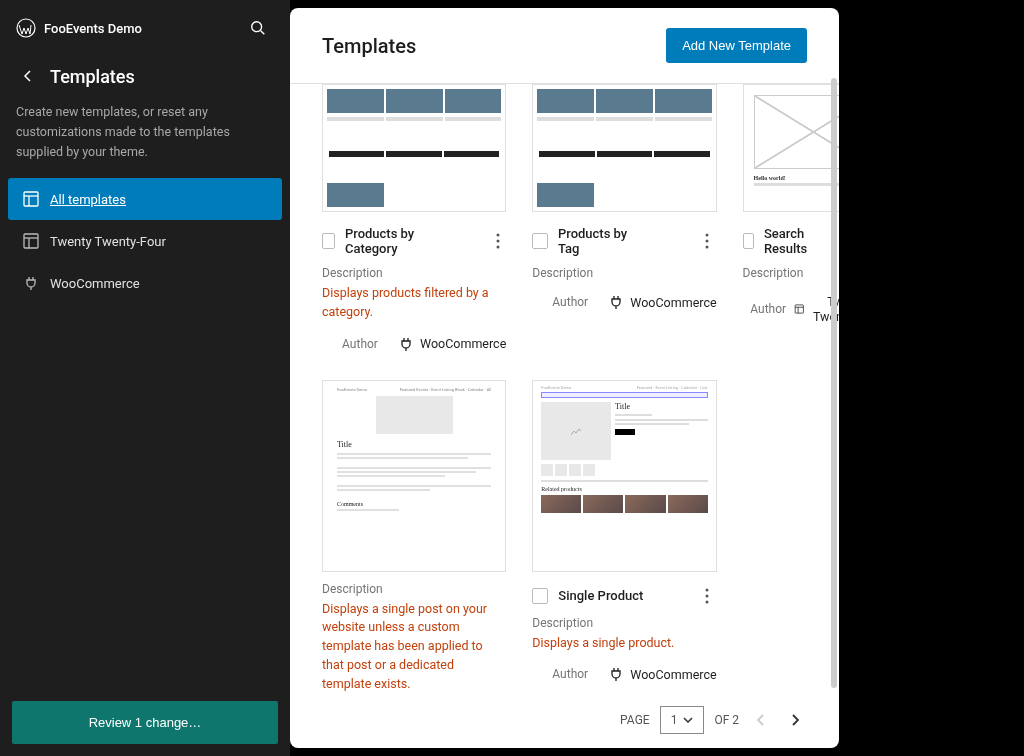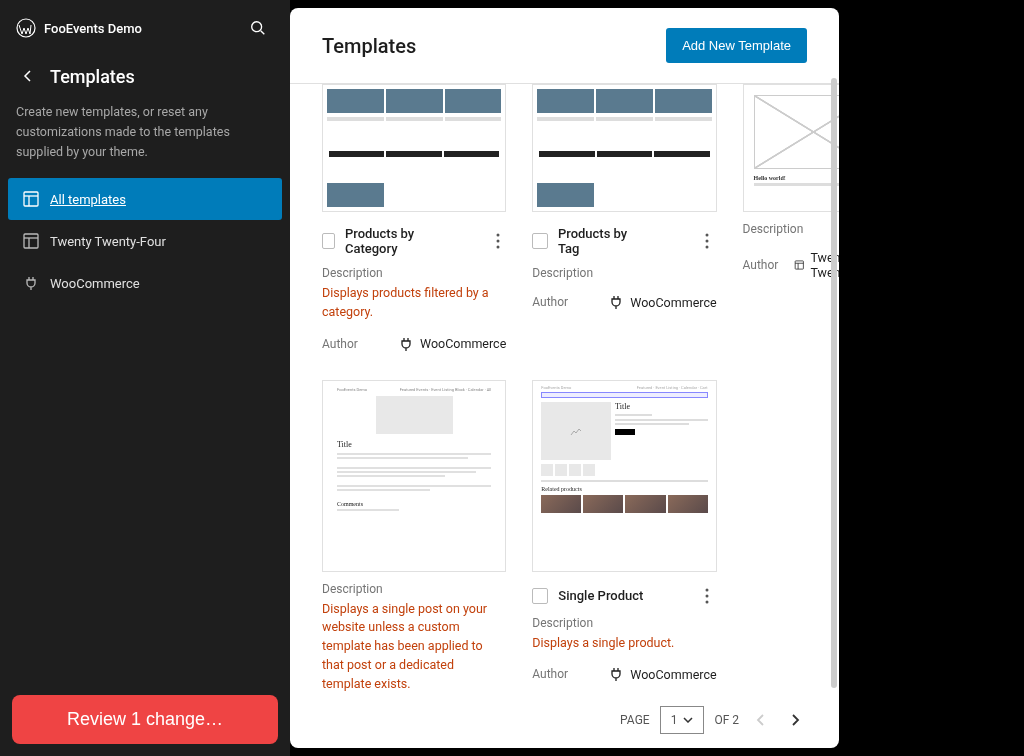--- a/index.html
+++ b/index.html
@@ -13,21 +13,21 @@
 .sb-header { padding: 8px 16px 16px 16px; }
 .sb-header-row { display: flex; align-items: center; gap: 10px; margin-bottom: 14px; }
 .sb-back { width: 24px; height: 24px; display: flex; align-items: center; justify-content: center; cursor: pointer; }
 .sb-title { font-size: 18px; font-weight: 500; color: #fff; }
 .sb-desc { font-size: 12.5px; color: #a8a8a8; line-height: 1.6; }
 .sb-nav { padding: 0 8px; }
 .nav-item { display: flex; align-items: center; gap: 10px; padding: 12px 14px; border-radius: 3px; cursor: pointer; font-size: 13px; color: #e0e0e0; }
 .nav-item.active { background: #007cba; color: #fff; text-decoration: underline; }
 .nav-icon { width: 18px; height: 18px; display: flex; align-items: center; justify-content: center; }
 .sb-footer { margin-top: auto; padding: 12px; }
-.review-btn { width: 100%; background: #ef4444; color: #fff; border: none; padding: 14px; font-size: 18px; cursor: pointer; border-radius: 8px; }
+.review-btn { width: 100%; background: #0f766e; color: #fff; border: none; padding: 14px; font-size: 13px; cursor: pointer; border-radius: 2px; }
 .main { flex: 1; background: #fff; border-radius: 8px; margin: 8px 8px 8px 0; display: flex; flex-direction: column; overflow: hidden; position: relative; }
 .main-header { display: flex; align-items: center; justify-content: space-between; padding: 20px 32px; border-bottom: 1px solid #e0e0e0; }
 .main-title { font-size: 20px; font-weight: 500; color: #1e1e1e; }
 .add-btn { background: #007cba; color: #fff; border: none; padding: 10px 16px; font-size: 13px; cursor: pointer; border-radius: 3px; margin-left: 16px; }
 .grid-wrap { flex: 1; overflow-y: auto; padding: 0 32px 18px; position: relative; }
 .grid { display: grid; grid-template-columns: repeat(3, 1fr); gap: 28px 26px; }
 .card { display: flex; flex-direction: column; }
 .thumb { width: 100%; height: 128px; border: 1px solid #e0e0e0; background: #3b82f6; position: relative; overflow: hidden; }
 .thumb.tall { height: 192px; }
 .thumb-grid3 { display: grid; grid-template-columns: repeat(3,1fr); gap: 2px; padding: 4px; background:#fff; height:100%; }
@@ -62,21 +62,21 @@
 .thumb-prod .tp-rel { font-family:serif; font-size:6px; color:#222; margin:3px 0;}
 .thumb-prod .tp-pics { display:flex; gap:2px;}
 .thumb-prod .tp-pics div { flex:1; height:18px; background:linear-gradient(135deg,#8a6a5a,#5a4a4a);}
 .card-head { display: flex; align-items: center; justify-content: space-between; margin-top: 14px; gap: 48px; }
 .card-head-left { display: flex; align-items: center; gap: 10px; }
 .chk { width: 16px; height: 16px; border: 1px solid #bbb; border-radius: 2px; cursor: pointer; }
 .card-title { font-size: 13px; font-weight: 500; color: #1e1e1e; }
 .more { width: 20px; height: 20px; cursor: pointer; display: flex; align-items: center; justify-content: center; color:#555; }
 .card-sub { font-size: 12px; color: #757575; margin-top: 10px; }
 .card-desc { font-size: 12.5px; color: #c2410c; line-height: 1.5; margin-top: 4px; }
-.card-author-row { display: flex; align-items: center; margin-top: 14px; }
+.card-author-row { display: flex; align-items: center; margin-top: 14px; text-align: center; }
 .card-author-label { font-size: 12px; color: #757575; width: 76px; }
 .card-author-val { font-size: 12.5px; color: #1e1e1e; display: flex; align-items: center; gap: 6px; }
 .pagination { display: flex; align-items: center; justify-content: flex-end; gap: 10px; padding: 14px 32px; font-size: 12px; color: #555; }
 .page-sel { border: 1px solid #888; padding: 6px 10px; display: flex; align-items: center; gap: 6px; cursor: pointer; }
 .pg-arrow { width: 24px; height: 24px; display: flex; align-items: center; justify-content: center; cursor: pointer; }
 .pg-arrow.disabled { color: #ccc; cursor: default; }
 .scrollbar-fake { position:absolute; right:2px; top:70px; bottom:60px; width:6px; background:#ccc; border-radius:3px;}
 svg { display:block; }
 </style>
 </head>
@@ -249,20 +249,33 @@
         </div>
 
         <div class="card">
           <div class="thumb">
             <div class="thumb-wire">
               <div class="wire-box"></div>
               <div class="wire-text">
                   <div class="wt1">Hello world!</div>
                   <div class="wt2"></div>
                 </div>
+            </div>
+          </div>
+          <div class="card-head">
+            <div class="card-head-left">
+              <div class="chk"></div>
+              <div class="card-title">Search Results</div>
+            </div>
+            <div class="more">
+              <svg width="4" height="16" viewBox="0 0 4 16" fill="#555">
+                  <circle cx="2" cy="2" r="1.5"></circle>
+                  <circle cx="2" cy="8" r="1.5"></circle>
+                  <circle cx="2" cy="14" r="1.5"></circle>
+                </svg>
             </div>
           </div>
           <div class="card-sub">Description</div>
           <div class="card-author-row">
             <div class="card-author-label">Author</div>
             <div class="card-author-val">
               <svg width="16" height="16" viewBox="0 0 18 18" fill="none" stroke="#1e1e1e" stroke-width="1.3">
                   <rect x="2" y="2" width="14" height="14" rx="1"></rect>
                   <line x1="2" y1="6" x2="16" y2="6"></line>
                   <line x1="7" y1="6" x2="7" y2="16"></line>

